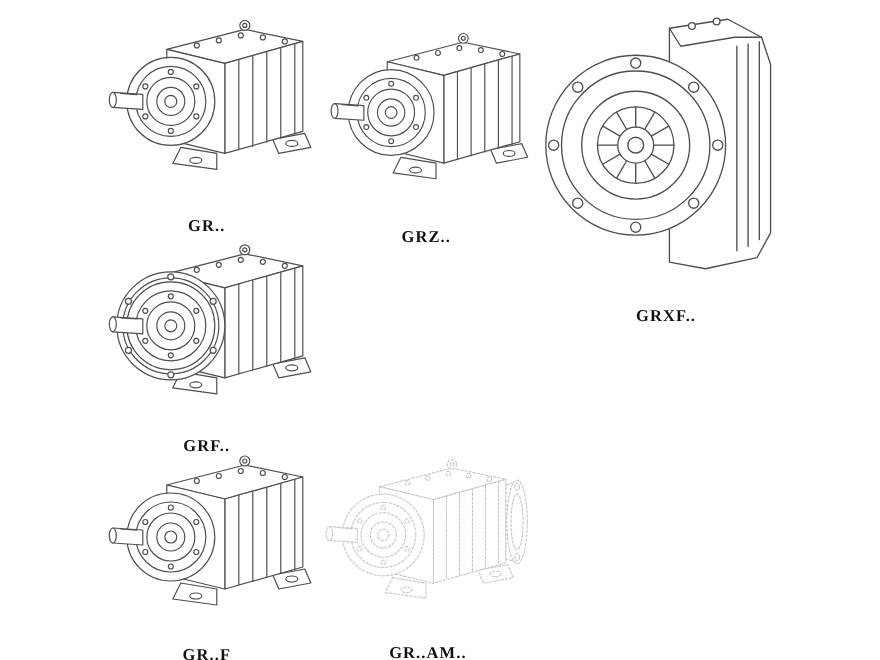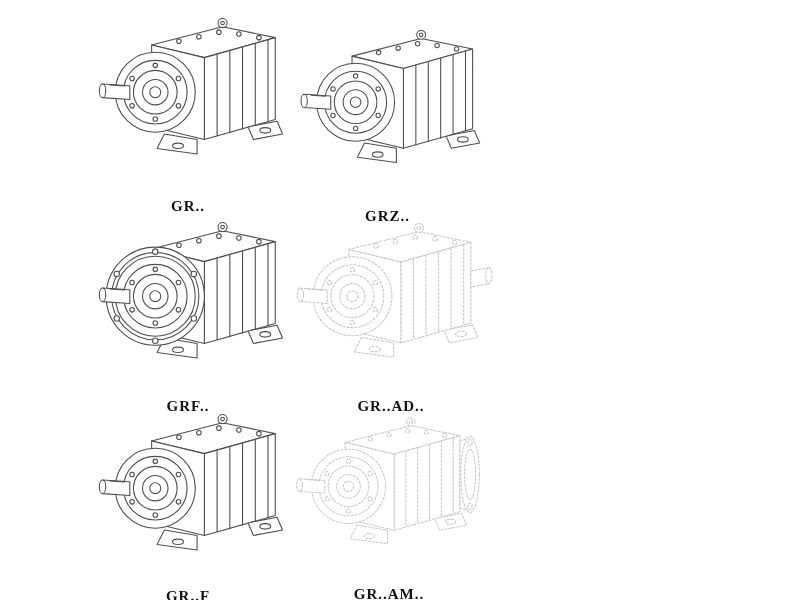--- a/index.html
+++ b/index.html
@@ -137,52 +137,46 @@
 
   <figure class="cell" style="left:290px;top:12px;width:195px;font-family:Liberation Serif, serif;">
     <svg class="drawing solid" width="195" height="184" viewBox="0 0 220 180">
       <use href="#g-body"></use>
         <use href="#g-boss"></use>
         <use href="#g-shaft"></use>
     </svg>
     <figcaption class="label">GRZ..</figcaption>
   </figure>
 
+  <figure class="cell" style="left:488px;top:0px;width:235px;">
+    <svg class="drawing solid" width="235" height="268" viewBox="0 0 230 248">
+      <use href="#g-grxf"></use>
+    </svg>
+    <figcaption class="label">GRXF..</figcaption>
+  </figure>
 
   <figure class="cell" style="left:88px;top:210px;width:200px;justify-content:flex-end;">
     <svg class="drawing solid" width="200" height="176" viewBox="0 0 220 180">
       <use href="#g-body"></use>
       <g fill="#fff">
         <circle cx="74" cy="88" r="54"></circle>
         <circle cx="74" cy="88" r="48" fill="none"></circle>
         <circle cx="74" cy="39" r="3"></circle>
         <circle cx="116.4" cy="63.5" r="3"></circle>
         <circle cx="116.4" cy="112.5" r="3"></circle>
         <circle cx="74" cy="137" r="3"></circle>
         <circle cx="31.6" cy="112.5" r="3"></circle>
         <circle cx="31.6" cy="63.5" r="3"></circle>
       </g>
       <use href="#g-boss"></use>
         <use href="#g-shaft"></use>
     </svg>
     <figcaption class="label">GRF..</figcaption>
   </figure>
 
-  <figure class="cell" style="left:286px;top:210px;width:210px;">
-    <svg class="drawing ghost" width="210" height="176" viewBox="0 0 234 180">
-      <use href="#g-body"></use>
-        <use href="#g-boss"></use>
-        <use href="#g-shaft"></use>
-      <g fill="#fff">
-        <path d="M206 60 L226 56 L226 74 L206 78 Z"></path>
-        <ellipse cx="226" cy="65" rx="3.5" ry="9"></ellipse>
-      </g>
-    </svg>
-    <figcaption class="label">GR..AD..</figcaption>
-  </figure>
 
   <figure class="cell" style="left:88px;top:404px;width:200px;">
     <svg class="drawing solid" width="200" height="172" viewBox="0 0 220 180">
       <use href="#g-body"></use>
         <use href="#g-boss"></use>
         <use href="#g-shaft"></use>
     </svg>
     <figcaption class="label">GR..F</figcaption>
   </figure>
 

